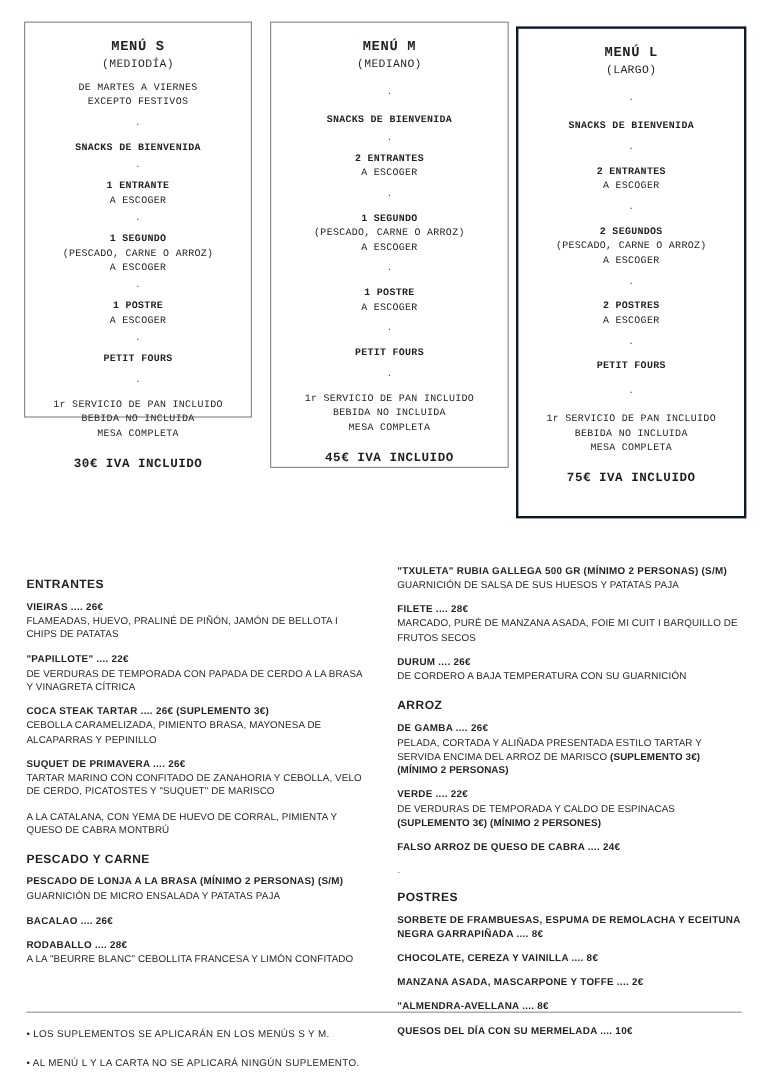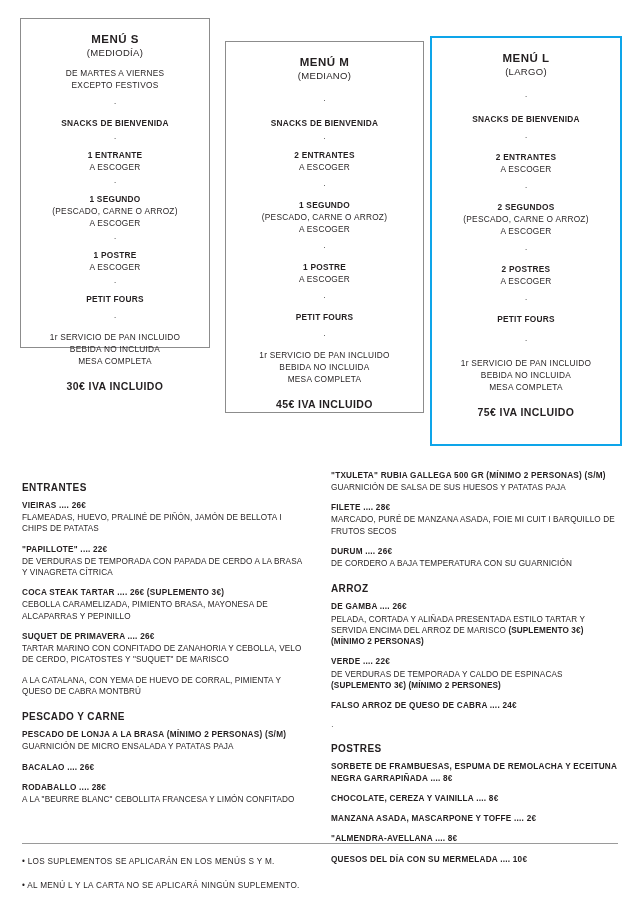--- a/index.html
+++ b/index.html
@@ -12,32 +12,33 @@
     color: #231f20;
     position: relative;
     overflow: hidden;
   }
 
   
   .cards {
     position: relative;
     height: 450px;
     padding: 0;
+    font-family: Liberation Mono, monospace;
   }
   .card {
     position: absolute;
     background: #ffffff;
     border: 1px solid #8c8c8c;
     text-align: center;
     padding: 14px 8px 12px;
   }
   .card.s { left: 20px;  top: 18px; width: 190px; height: 330px; }
-  .card.m { left: 225px; top: 18px; width: 199px; height: 372px; margin-top: 23px; }
-  .card.l { left: 430px; top: 36px; width: 192px; height: 410px;
-            border: 2px solid #0ea5e9; }
+  .card.m { left: 225px; top: 18px; width: 199px; height: 372px; }
+  .card.l { left: 430px; top: 22px; width: 192px; height: 410px;
+            border: 2px solid #0f172a; }
 
   .card-title {
     font-size: 11.5px;
     font-weight: bold;
     letter-spacing: .5px;
     margin: 0 0 2px;
   }
   .card-sub {
     font-size: 9.5px;
     font-weight: normal;

